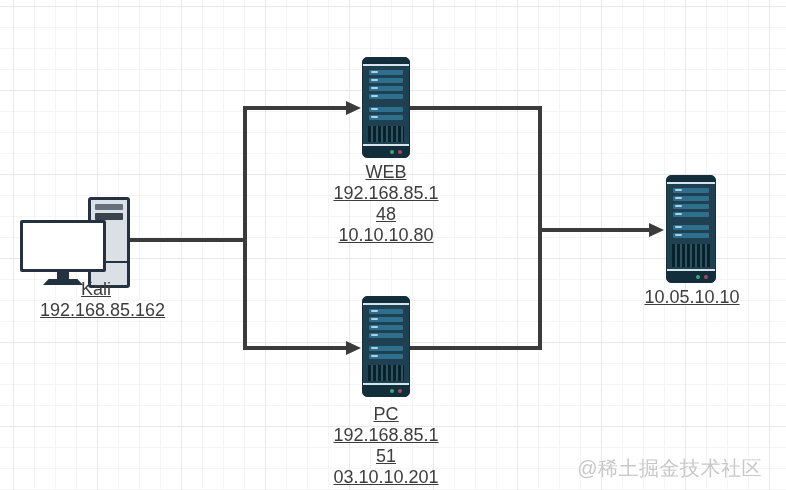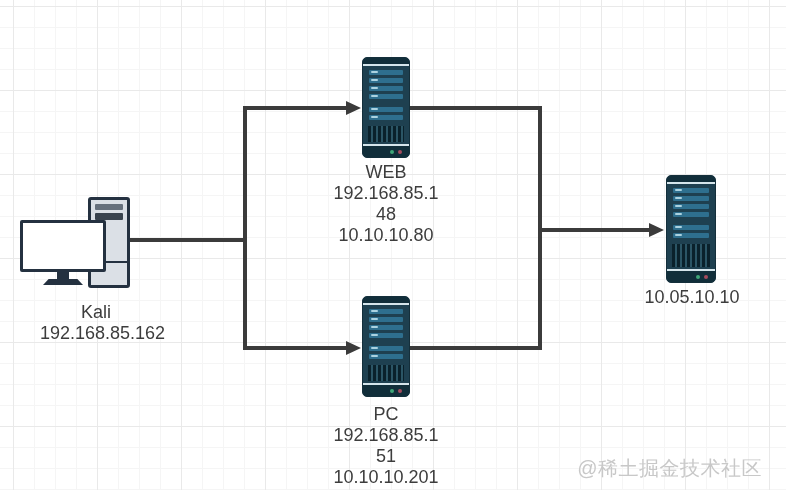--- a/index.html
+++ b/index.html
@@ -75,21 +75,21 @@
   }
   .monitor-neck { position: absolute; left: 57px; top: 272px; width: 12px; height: 8px; background: #243140; z-index: 3; }
   .monitor-base {
     position: absolute; left: 43px; top: 279px; width: 40px; height: 6px; background: #243140; z-index: 3;
     clip-path: polygon(14% 0, 86% 0, 100% 100%, 0 100%);
   }
 
   
   .node-label {
     position: absolute; width: 150px; text-align: center; z-index: 4;
-    font-size: 18px; line-height: 21px; color: #3d3d3d;
+    font-size: 18px; line-height: 21px; color: #3d3d3d; text-decoration: underline;
   }
 
   
   .watermark {
     position: absolute; right: 24px; top: 455px; z-index: 4;
     font-size: 20px; color: #c8c8c8; letter-spacing: 0.5px;
   }
 </style>
 </head>
 <body>
@@ -111,21 +111,21 @@
   <div>
     <div class="pc-tower">
       <div class="tower-slot-1"></div>
       <div class="tower-slot-2"></div>
       <div class="tower-power-dot"></div>
       <div class="tower-seam"></div>
     </div>
     <div class="monitor-screen"></div>
     <div class="monitor-neck"></div>
     <div class="monitor-base"></div>
-    <div class="node-label" style="left:0px; top:302px; width:152px;padding-left:40px;">
+    <div class="node-label" style="left:0px; top:279px; width:152px;padding-left:40px;">
       <div>Kali</div>
       <div>192.168.85.162</div>
     </div>
   </div>
 
   <div>
     <div class="server-icon" style="left:362px; top:57px;">
       <div class="srv-cap-top"></div>
       <div class="srv-bays">
         <div class="srv-bar"></div>
@@ -163,21 +163,21 @@
       <div class="srv-vent"></div>
       <div class="srv-cap-bottom">
         <span class="led led-green"></span>
         <span class="led led-red"></span>
       </div>
     </div>
     <div class="node-label" style="left:311px; top:404px;">
       <div>PC</div>
       <div>192.168.85.1</div>
       <div>51</div>
-      <div>10.10.10.201</div>
+      <div>03.10.10.201</div>
     </div>
   </div>
 
   <div>
     <div class="server-icon" style="left:666px; top:175px; width:50px; height:108px;">
       <div class="srv-cap-top"></div>
       <div class="srv-bays">
         <div class="srv-bar"></div>
         <div class="srv-bar"></div>
         <div class="srv-bar"></div>

